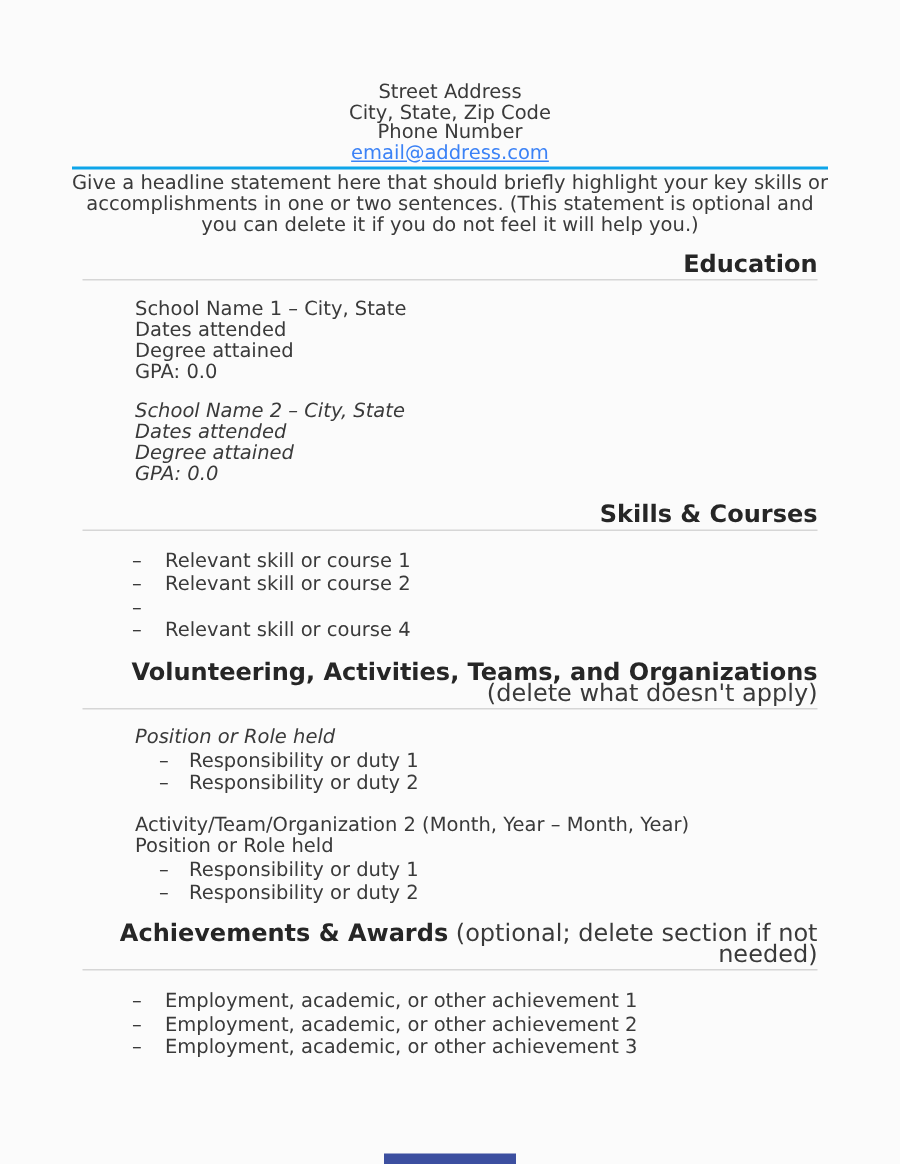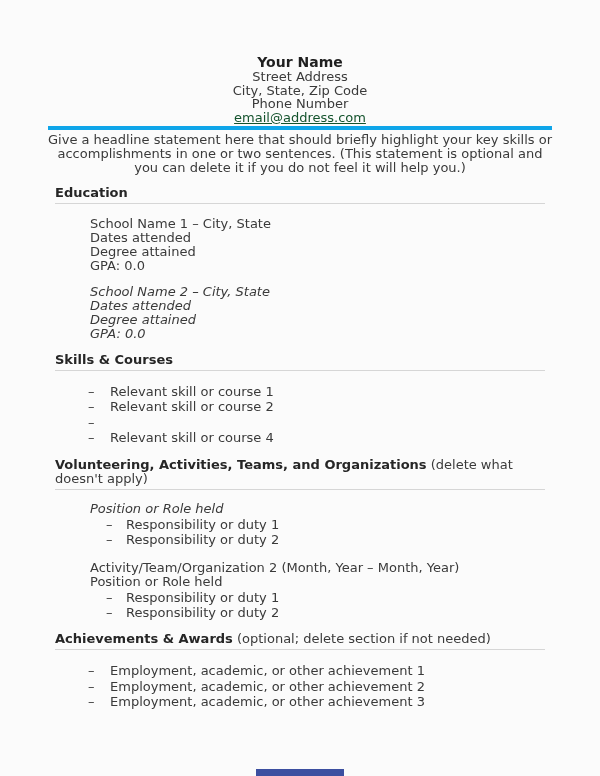--- a/index.html
+++ b/index.html
@@ -12,40 +12,41 @@
     font-size: 13px;
     line-height: 14px;
     position: relative;
     overflow: hidden;
   }
   .page { padding-top: 55px; }
 
   
   .contact { text-align: center; line-height: 13.5px; }
   .contact .name { font-size: 14px; font-weight: bold; color: #1f1f1f; line-height: 15px; }
-  .email-link { color: #14532d; text-decoration: underline; }
+  .email-link { color: #3b82f6; text-decoration: underline; }
 
   
   .headline {
     margin: 2px 48px 0 48px;
-    border-top: 4px solid #0ea5e9;
+    border-top: 2px solid #0ea5e9;
     padding-top: 3px;
     text-align: center;
     line-height: 14px;
   }
 
   
   .section-title {
-    font-size: 13px;
+    font-size: 16px;
     font-weight: bold;
     color: #262626;
     margin: 0 55px;
     padding-bottom: 3px;
     border-bottom: 1px solid #d6d6d6;
     line-height: 14px;
+    text-align: right;
   }
   .section-title .note { font-weight: normal; color: #3a3a3a; }
   .mt-11 { margin-top: 11px; }
   .mt-12 { margin-top: 12px; }
   .mt-13 { margin-top: 13px; }
 
   
   .block { margin: 13px 0 0 90px; line-height: 14px; }
   .block.tight { margin-top: 12px; font-style: italic; }
 
@@ -67,21 +68,20 @@
     height: 7px;
     background: #3c4fa0;
   }
 </style>
 </head>
 <body>
 
 <div class="page">
 
   <div class="contact">
-    <div class="name">Your Name</div>
     <div>Street Address</div>
     <div>City, State, Zip Code</div>
     <div>Phone Number</div>
     <div><a href="#" class="email-link">email@address.com</a></div>
   </div>
 
   <div class="headline">Give a headline statement here that should briefly highlight your key skills or accomplishments in one or two sentences. (This statement is optional and you can delete it if you do not feel it will help you.)</div>
 
   <h2 class="section-title mt-11"><span>Education</span></h2>
 

